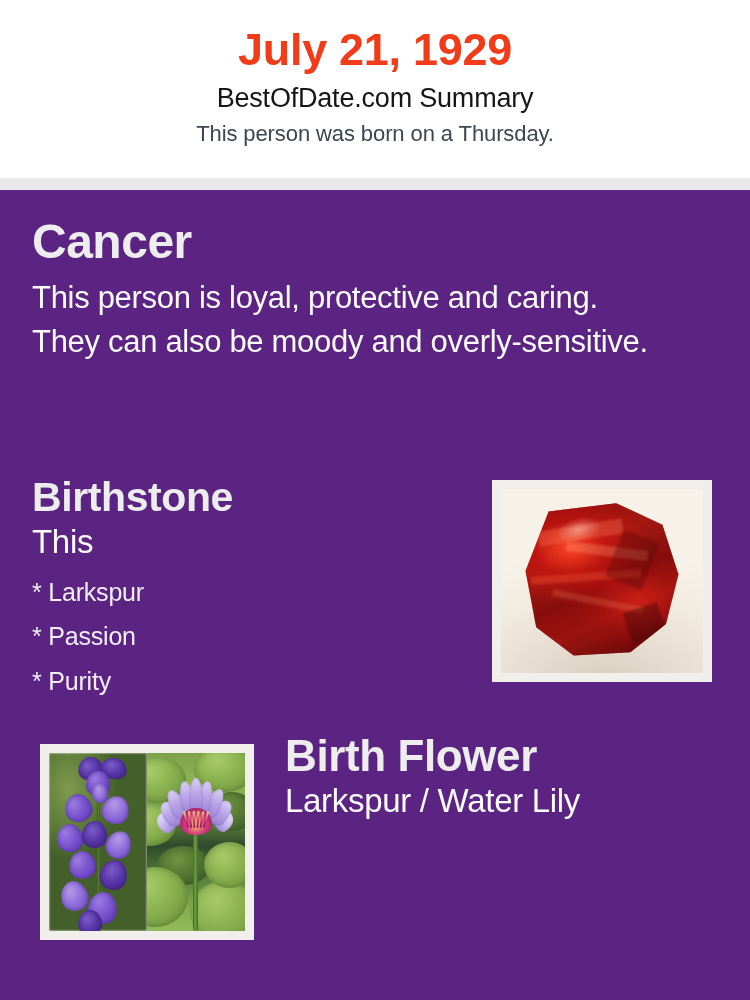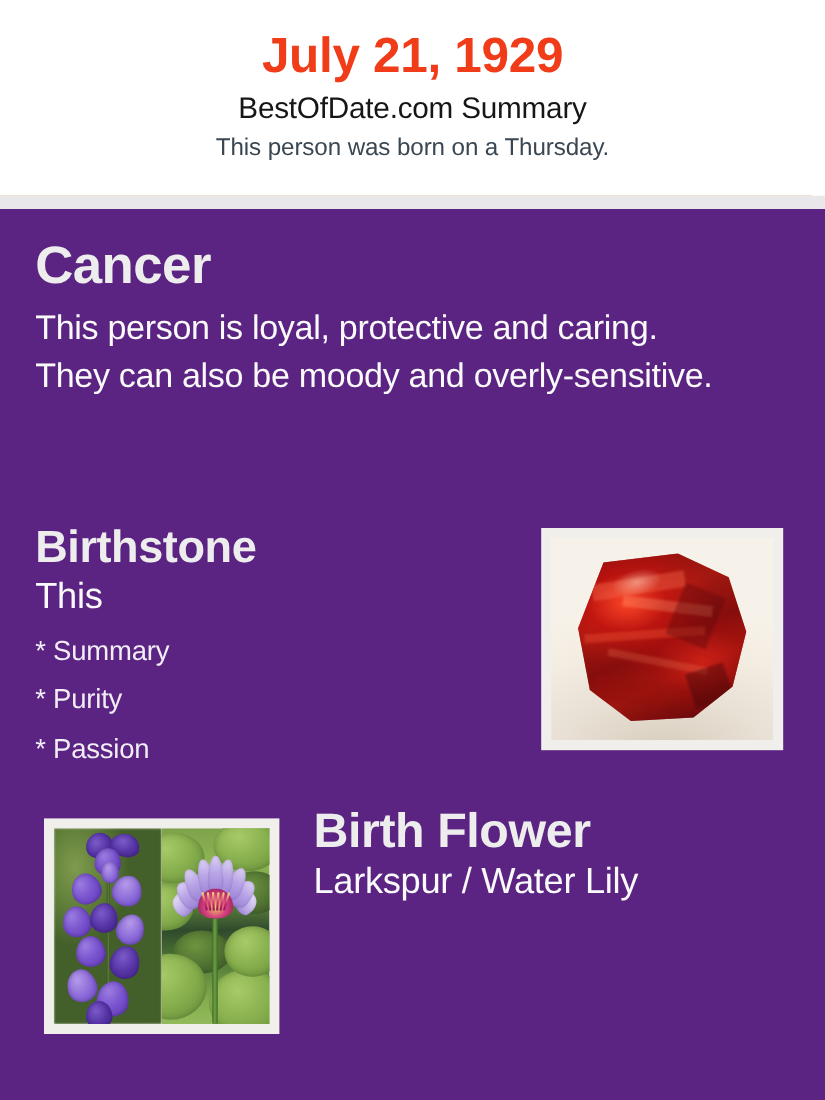--- a/index.html
+++ b/index.html
@@ -8,21 +8,21 @@
     width: 750px;
     height: 1000px;
     overflow: hidden;
     font-family: "Liberation Sans", sans-serif;
     background: #ffffff;
   }
   #page {
     position: relative;
     width: 738px;
     height: 1000px;
-    background: #a16207;
+    background: #0c4a6e;
   }
 
   
   .header {
     position: absolute;
     left: 0; top: 0;
     width: 750px;
     height: 178px;
     background: #ffffff;
     text-align: center;
@@ -297,23 +297,23 @@
 
     <div class="zodiac">
       <div class="zodiac-name">Cancer</div>
       <div class="zodiac-desc">This person is loyal, protective and caring. They can also be moody and overly-sensitive.</div>
     </div>
 
     <div class="birthstone">
       <div class="section-heading">Birthstone</div>
       <div class="section-value">This</div>
       <div class="trait-list">
-        <div class="trait-item">* Summary</div>
+        <div class="trait-item">* Larkspur</div>
+        <div class="trait-item">* Passion</div>
         <div class="trait-item">* Purity</div>
-        <div class="trait-item">* Passion</div>
       </div>
     </div>
 
     <div class="birthflower">
       <div class="bf-heading">Birth Flower</div>
       <div class="bf-value">Larkspur / Water Lily</div>
     </div>
   </div>
 
   <div class="photo-frame" id="ruby-frame">

